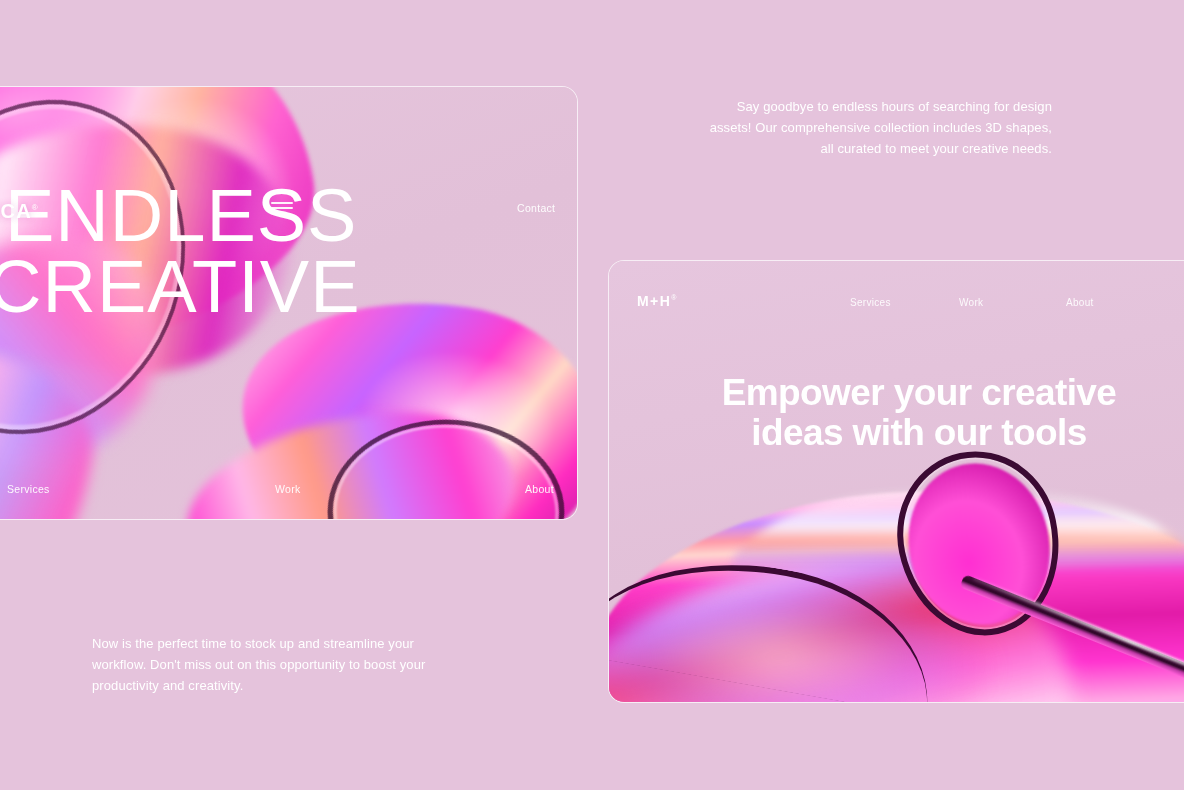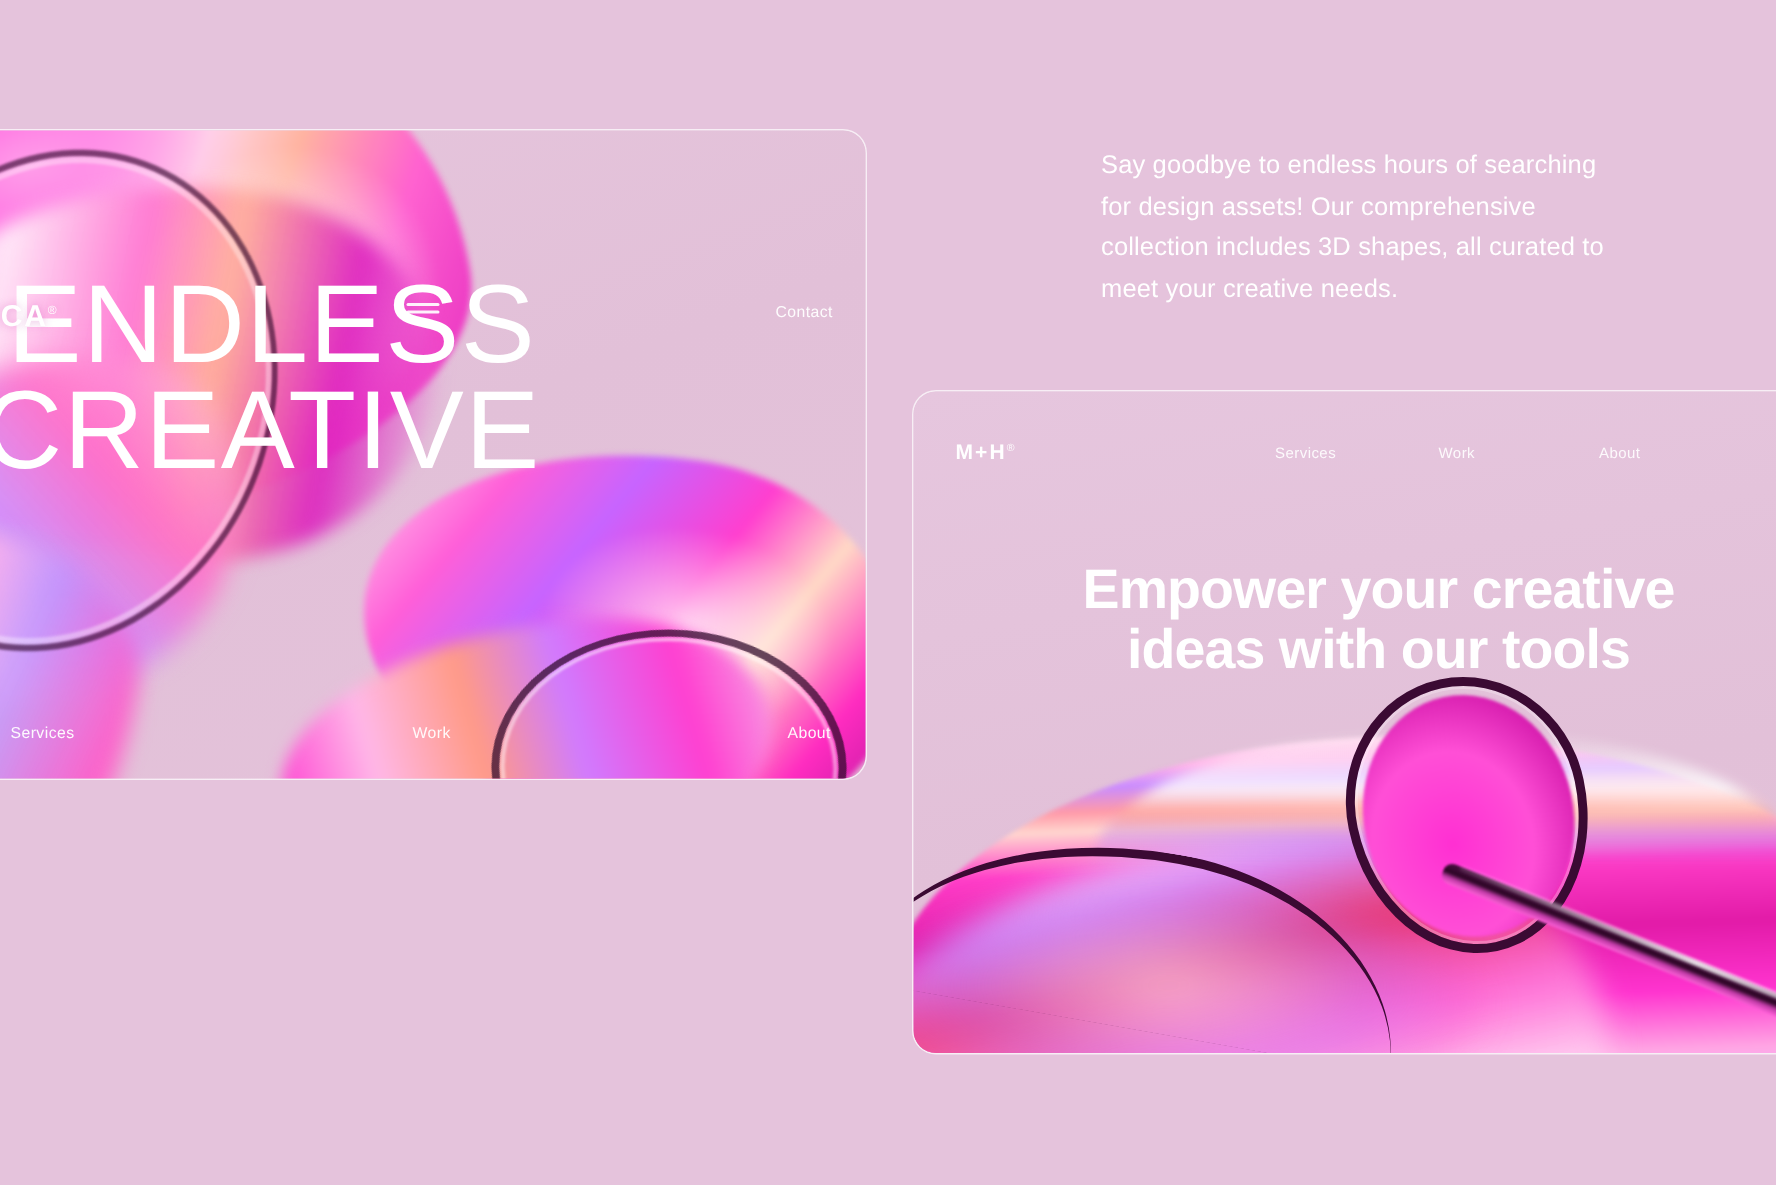--- a/index.html
+++ b/index.html
@@ -176,23 +176,23 @@
     position:absolute; color:rgba(255,255,255,0.95);
     font-size:10.5px; letter-spacing:0.3px; cursor:pointer;
     text-decoration:none;
   }
   .c1-nav-services { left:326px; }
   .c1-nav-work     { left:594px; }
   .c1-nav-about    { left:844px; }
 
   
   .p-right {
-    position:absolute; left:734px; top:96px; width:344px;
-    color:#ffffff; font-size:17px; line-height:1.62;
-    letter-spacing:0.1px;
+    position:absolute; left:708px; top:96px; width:344px;
+    color:#ffffff; font-size:13px; line-height:1.62;
+    text-align:right; letter-spacing:0.1px;
   }
 
   
   .card2 {
     position:absolute;
     left:608px; top:260px;
     width:620px; height:443px;
     border-radius:16px;
     border:1.3px solid rgba(255,255,255,0.72);
     overflow:hidden;
@@ -391,14 +391,15 @@
       <div class="c2-lowglow"></div>
       <div class="c2-hilite"></div>
       <div class="c2-loop-inner"></div>
       <div class="c2-loop"></div>
       <div class="c2-tail"></div>
       <div class="c2-bar"></div>
       <div class="c2-barsheen"></div>
     </div>
   </div>
 
+  <p class="p-bottom">Now is the perfect time to stock up and streamline your workflow. Don't miss out on this opportunity to boost your productivity and creativity.</p>
 
 </div>
 
 </body></html>

